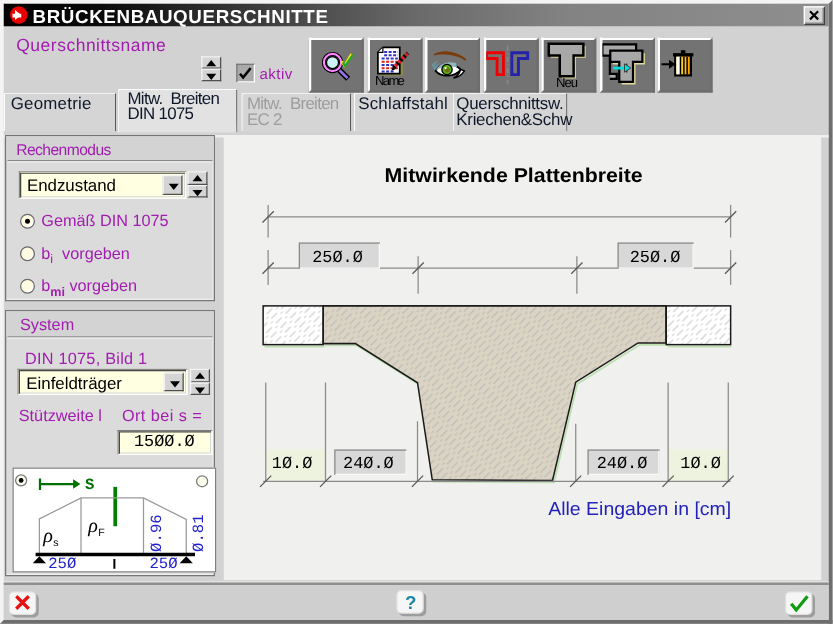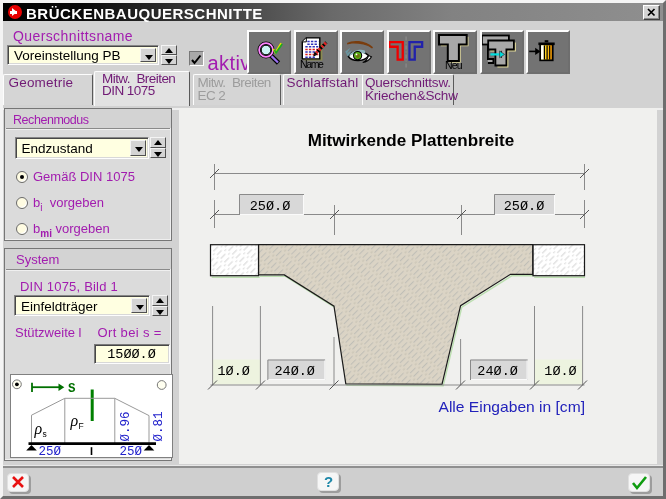--- a/index.html
+++ b/index.html
@@ -33,21 +33,21 @@
 .spinb.up:before{content:"";position:absolute;left:3px;top:2px;width:0;height:0;
 border:4.5px solid transparent;border-bottom:5px solid #000;border-top:0;}
 .spinb.dn:before{content:"";position:absolute;left:3px;top:3px;width:0;height:0;
 border:4.5px solid transparent;border-top:5px solid #000;border-bottom:0;}
 .chk{position:absolute;width:15px;height:15px;background:#a9a9a9;
 border-top:1.5px solid #787878;border-left:1.5px solid #787878;border-right:1.5px solid #fff;border-bottom:1.5px solid #fff;}
 
 .tbtn{position:absolute;top:27px;width:44px;height:44px;background:#737373;
 border-top:2px solid #fdfdfd;border-left:2px solid #fdfdfd;border-right:2px solid #6e6e6e;border-bottom:2px solid #6e6e6e;}
 
-.tab{position:absolute;background:#d5d5d5;font-size:13.5px;line-height:12.5px;color:#701a75;letter-spacing:0.2px;
+.tab{position:absolute;background:#d5d5d5;font-size:13.5px;line-height:12.5px;color:#0f172a;letter-spacing:0.2px;
 border-top:1px solid #fdfdfd;border-left:1px solid #fdfdfd;border-right:1px solid #5a5a5a;
 border-radius:2px 2px 0 0;padding-top:2px;}
 .tab.active{background:#e2e2e2;padding-top:0.5px;}
 .tab.dis{color:#9d9d9d;}
 
 .group{position:absolute;background:#dbdbdb;border:1px solid #767676;
 box-shadow:inset -1px -1px 0 #efefef;}
 .gsep{position:absolute;left:1px;right:1px;height:2px;
 border-top:1px solid #8a8a8a;border-bottom:1px solid #f0f0f0;}
 .field{position:absolute;background:#ffffe1;border:1px solid;border-color:#7a7a7a #fdfdfd #fdfdfd #7a7a7a;
@@ -68,34 +68,30 @@
 <div id="win">
   <div id="titlebar">
     <div id="ticon"></div>
     <div id="ttext">BRÜCKENBAUQUERSCHNITTE</div>
     <div id="closebtn"><svg width="15" height="13" viewBox="0 0 15 13">
           <path d="M4 3 L10.5 9.5 M10.5 3 L4 9.5" stroke="#000" stroke-width="1.7" fill="none"></path>
         </svg></div>
   </div>
 
   <div class="lbl" style="left:10px;top:25px;font-size:14px;letter-spacing:0.4px;">Querschnittsname</div>
-  <div class="combo" style="left:4px;top:42px;width:152px;height:20px;">
-    <div class="combotext">Voreinstellung PB</div>
-    <div class="dropbtn"></div>
-  </div>
   <div class="spin" style="left:158px;top:42px;height:20px;">
     <div class="spinb up" style="top:0;height:10px;"></div>
     <div class="spinb dn" style="top:10px;height:10px;"></div>
   </div>
   <div class="chk" style="left:186px;top:47.5px;">
     <svg width="12" height="12" viewBox="0 0 12 12">
         <path d="M2 6 L4.5 9 L10.5 1.5" fill="none" stroke="#000" stroke-width="2"></path>
       </svg>
   </div>
-  <div class="lbl" style="left:204.5px;top:49px;font-size:20px;letter-spacing:0.4px;">aktiv</div>
+  <div class="lbl" style="left:204.5px;top:49px;font-size:12px;letter-spacing:0.4px;">aktiv</div>
 
   <div class="tbtn" style="left:244px;" id="b1">
     <svg width="40" height="40" viewBox="0 0 40 40">
       <line x1="22" y1="23.6" x2="29.5" y2="31" stroke="#000" stroke-width="4.6"></line>
       <line x1="22" y1="23.6" x2="29" y2="30.5" stroke="#9a70f0" stroke-width="2.2"></line>
       <circle cx="17" cy="18" r="6.9" fill="none" stroke="#000" stroke-width="3.2"></circle>
       <circle cx="17" cy="18" r="6.9" fill="none" stroke="#ff84ff" stroke-width="1.7"></circle>
       <circle cx="17" cy="18" r="4.8" fill="#ccf4f4" stroke="#000" stroke-width="1"></circle>
       <path d="M24.2 17 L26.6 20.5 L32.2 11.2" fill="none" stroke="#e8e800" stroke-width="2"></path>
       <path d="M25.4 17.9 L27 20.8 L33.2 11.9" fill="none" stroke="#20a820" stroke-width="1.7"></path>

